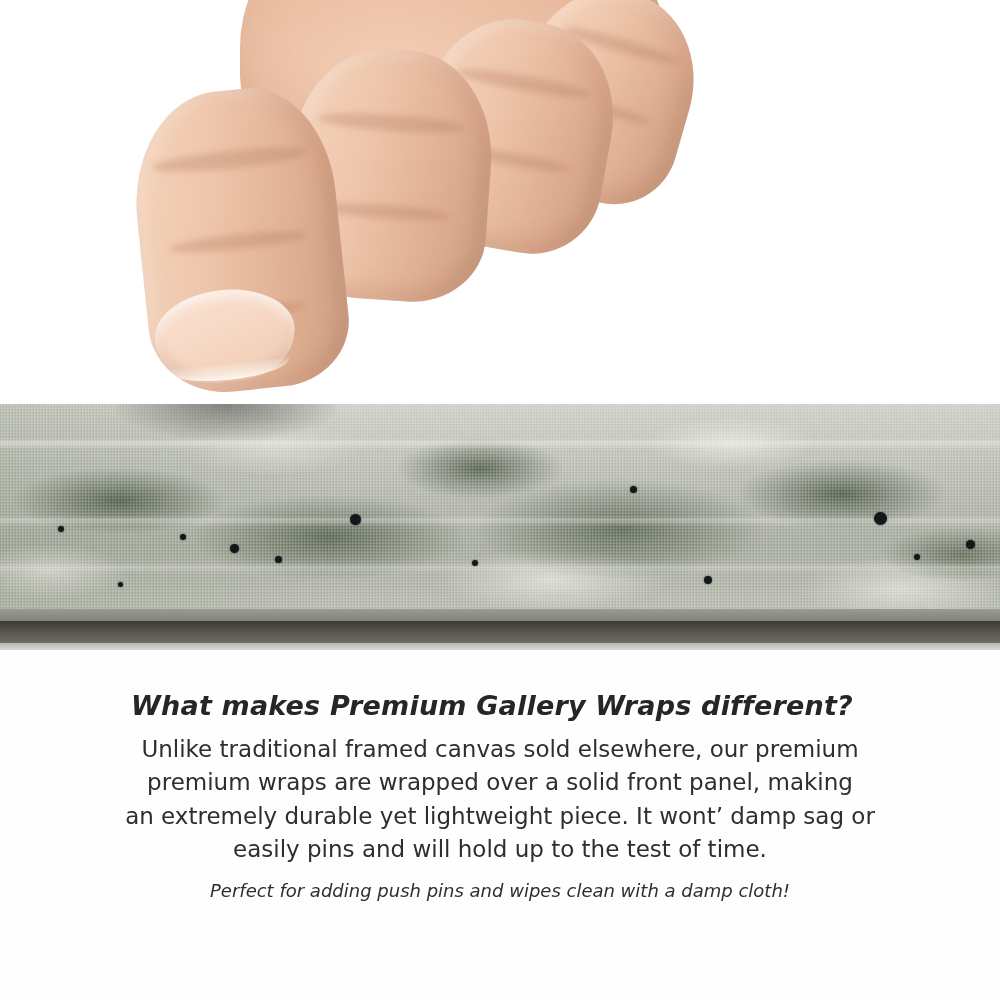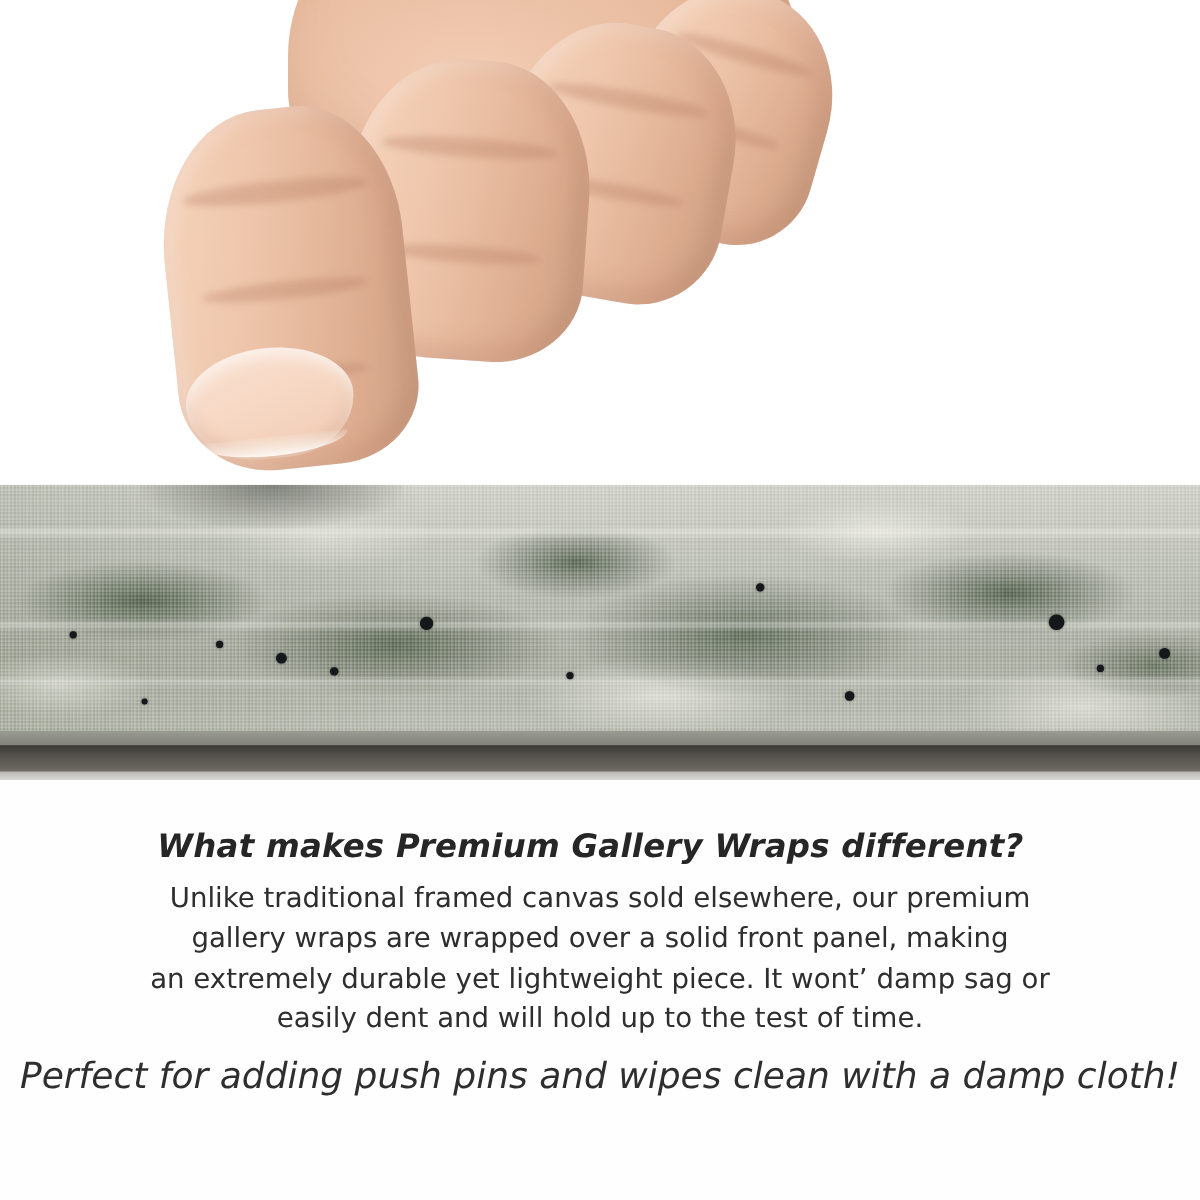--- a/index.html
+++ b/index.html
@@ -256,21 +256,21 @@
     margin: 0 auto;
     width: 760px;
     color: #2e2e2e;
   }
 
   .caption-body .line {
     display: block;
   }
 
   .caption-footer {
-    font-size: 30px;
+    font-size: 18px;
     font-style: italic;
     margin-top: 14px;
     color: #2e2e2e;
   }
 </style>
 </head>
 <body>
 
 <div class="product-figure">
 
@@ -326,20 +326,20 @@
       <div class="canvas-under-shadow"></div>
       <div class="finger-shadow"></div>
     </div>
 
   </div>
 
   <div class="caption">
     <div class="caption-heading">What makes Premium Gallery Wraps different?</div>
     <div class="caption-body">
       <span class="line">Unlike traditional framed canvas sold elsewhere, our premium</span>
-      <span class="line">gallery wraps are wrapped over a solid front panel, making</span>
+      <span class="line">premium wraps are wrapped over a solid front panel, making</span>
       <span class="line">an extremely durable yet lightweight piece. It wont’ damp sag or</span>
-      <span class="line">easily dent and will hold up to the test of time.</span>
+      <span class="line">easily pins and will hold up to the test of time.</span>
     </div>
     <div class="caption-footer">Perfect for adding push pins and wipes clean with a damp cloth!</div>
   </div>
 
 </div>
 
 </body></html>

